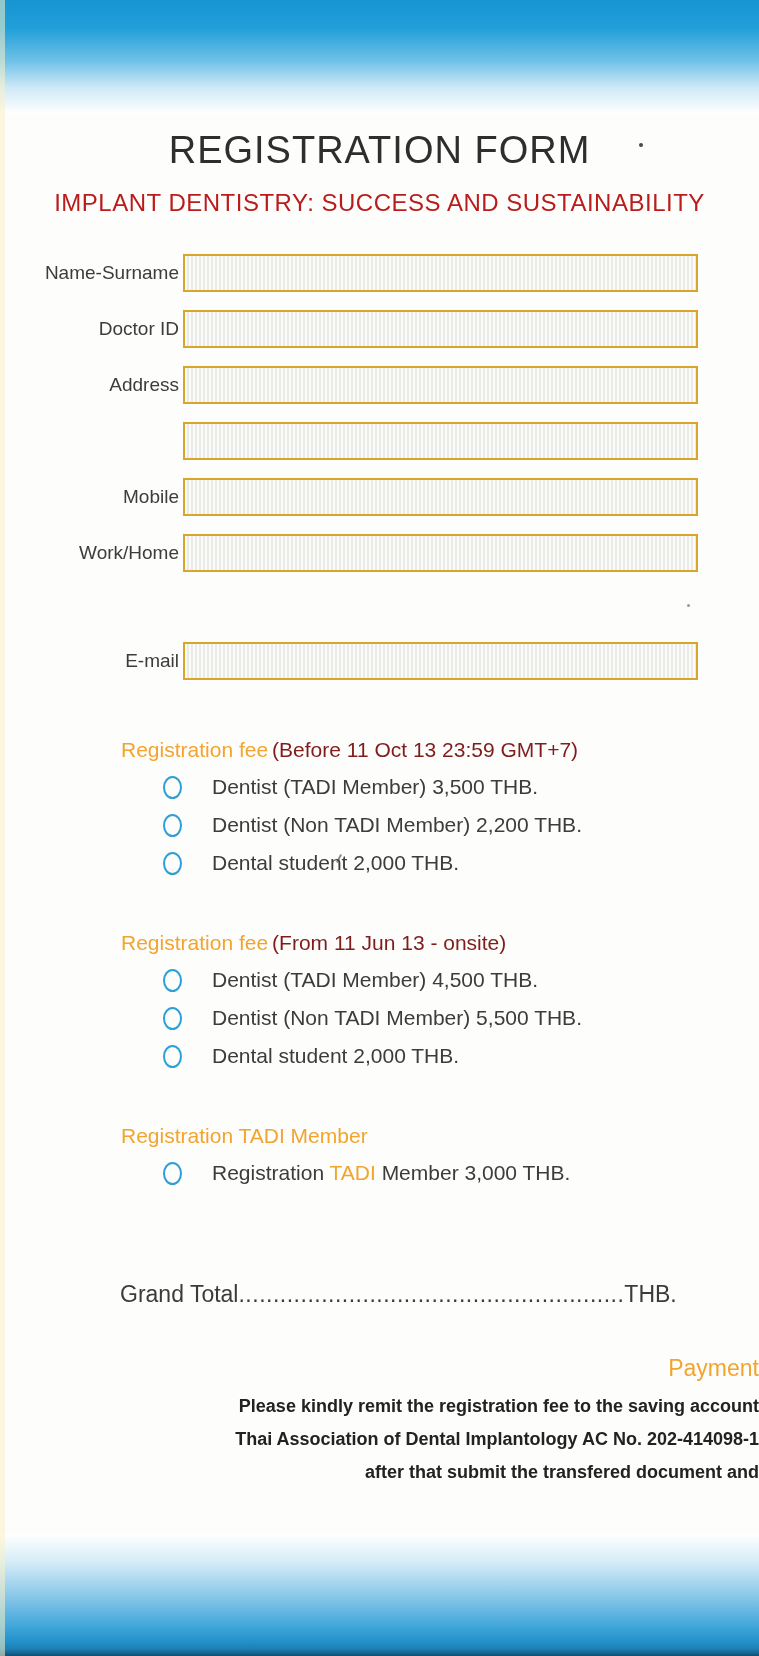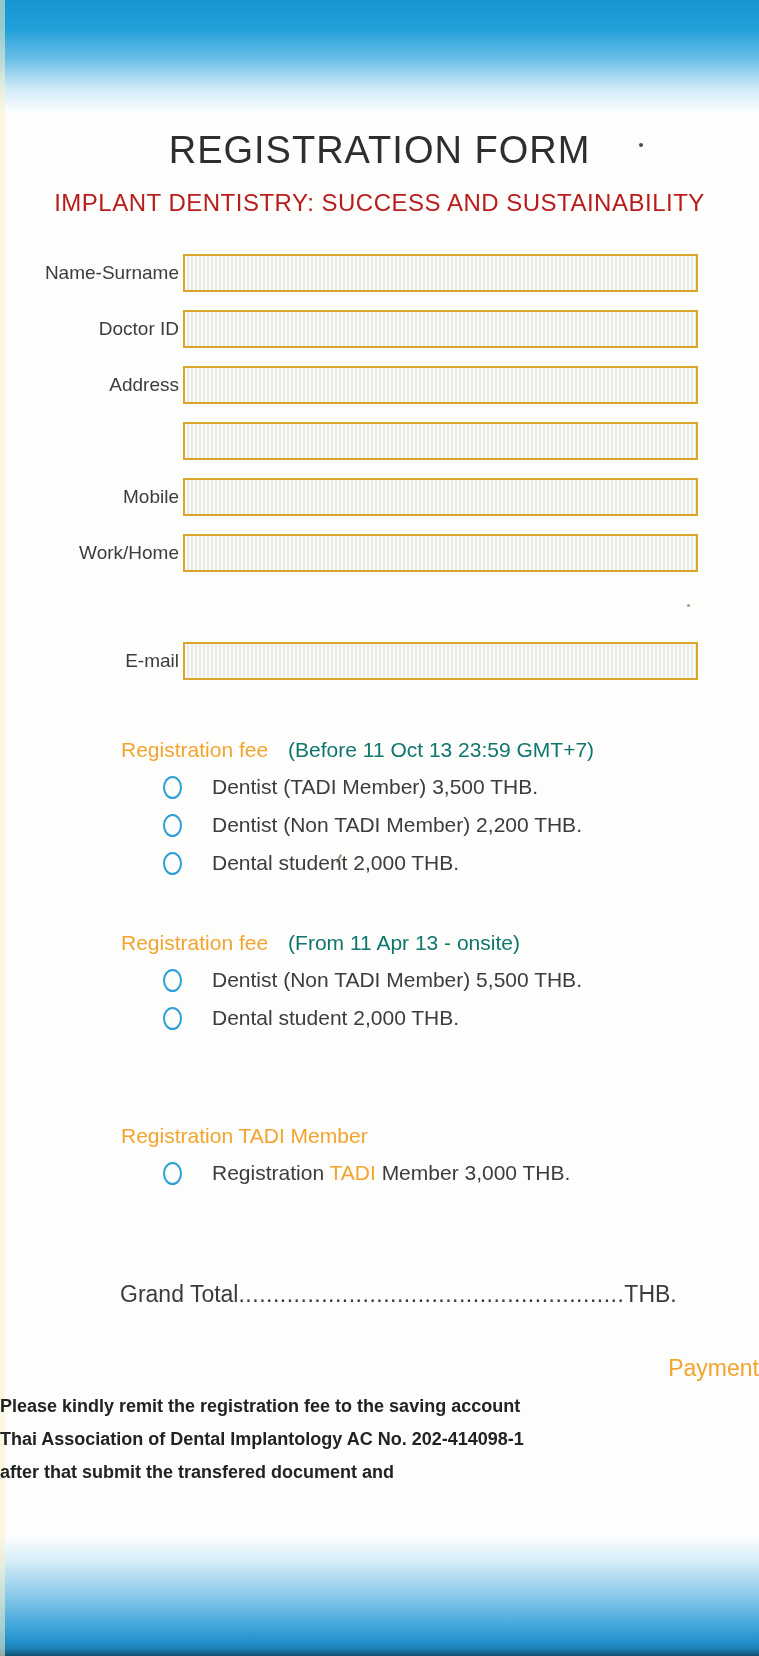--- a/index.html
+++ b/index.html
@@ -32,34 +32,34 @@
     align-items:center;justify-content:flex-end;font-size:19px;color:#3c3c3c;}
   .fbox{position:absolute;left:167px;top:0;width:511px;height:34px;
     border:2px solid #d9a62b;
     background-color:#f4f4f2;
     background-image:repeating-linear-gradient(90deg,rgba(255,255,255,0.65) 0 2px,rgba(208,210,205,0.28) 2px 4px);}
 
   
   .fee{position:absolute;left:121px;}
   .sec0{top:736px}.sec1{top:929px}.sec2{top:1122px}
   .fee-head{height:28px;font-size:21px;line-height:28px;margin-bottom:10px;white-space:nowrap;}
-  .fee-head .note{color:#0f766e;margin-left:20px;}
+  .fee-head .note{color:#7f1d1d;margin-left:4px;}
   .orange{color:#f2a42f;}
   .opt{display:flex;align-items:center;height:26px;margin-bottom:12px;white-space:nowrap;}
   .radio{display:inline-block;width:15px;height:19px;border:2.5px solid #2d9fd8;
     border-radius:50%;margin-left:42px;margin-right:30px;box-sizing:content-box;background:transparent;}
   .opt-text{font-size:21px;color:#3c3c3c;}
   .opt-text span{white-space:pre;}
 
   .grand{position:absolute;left:120px;top:1281px;font-size:23px;color:#3b3b3b;white-space:nowrap;}
   .gdots{letter-spacing:0.5px;}
 
   .pay-head{position:absolute;top:1354px;left:0;width:759px;text-align:right;
     font-size:23px;line-height:28px;color:#f2a42f;}
-  .pay-body{position:absolute;top:1390px;left:0;width:759px;text-align:left;
+  .pay-body{position:absolute;top:1390px;left:0;width:759px;text-align:right;
     font-weight:bold;font-size:18px;color:#222222;}
   .pay-line{line-height:33px;white-space:nowrap;}
 </style>
 </head>
 <body>
 
 <div class="page">
 
   <div class="band-top"></div>
   <div class="band-bottom"></div>
@@ -115,21 +115,25 @@
       <span class="opt-text"><span>Dentist (Non TADI Member) 2,200 THB.</span><span class="orange"></span><span></span></span>
     </div>
     <div class="opt">
       <span class="radio"></span>
       <span class="opt-text"><span>Dental student 2,000 THB.</span><span class="orange"></span><span></span></span>
     </div>
   </div>
 
   <div class="fee sec1">
     <div class="fee-head">
-      <span class="orange">Registration fee</span><span class="note">(From 11 Apr 13 - onsite)</span>
+      <span class="orange">Registration fee</span><span class="note">(From 11 Jun 13 - onsite)</span>
+    </div>
+    <div class="opt">
+      <span class="radio"></span>
+      <span class="opt-text"><span>Dentist (TADI Member) 4,500 THB.</span><span class="orange"></span><span></span></span>
     </div>
     <div class="opt">
       <span class="radio"></span>
       <span class="opt-text"><span>Dentist (Non TADI Member) 5,500 THB.</span><span class="orange"></span><span></span></span>
     </div>
     <div class="opt">
       <span class="radio"></span>
       <span class="opt-text"><span>Dental student 2,000 THB.</span><span class="orange"></span><span></span></span>
     </div>
   </div>

